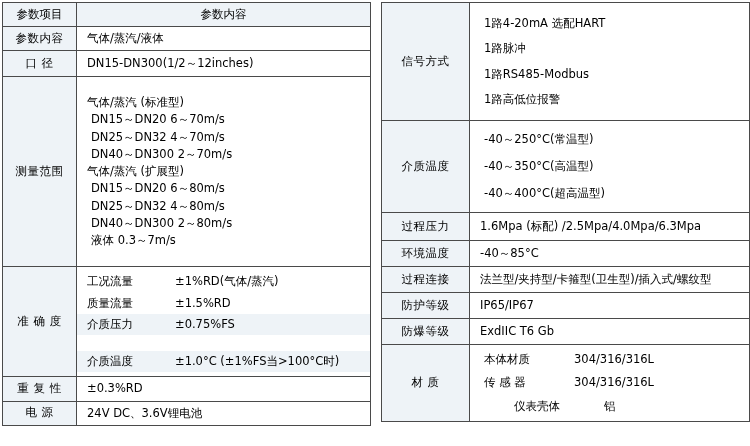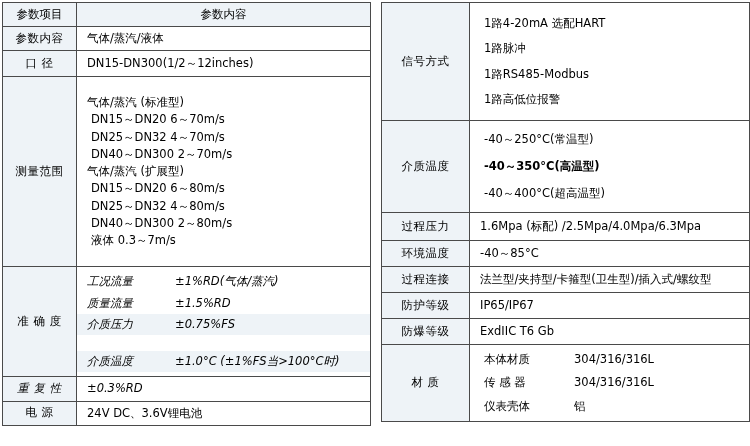--- a/index.html
+++ b/index.html
@@ -118,38 +118,38 @@
           <span class="item nowrap">DN15～DN20    6～80m/s</span>
           <span class="item nowrap">DN25～DN32    4～80m/s</span>
           <span class="item nowrap">DN40～DN300   2～80m/s</span>
           <span class="item nowrap">液体        0.3～7m/s</span>
         </td>
       </tr>
 
       <tr style="height:92px;">
         <td class="lbl">准 确 度</td>
         <td class="val" style="padding:0;">
-          <div style="padding:4px 6px 4px 10px;font-style:italic;">
+          <div style="padding:4px 6px 4px 10px;">
             <span class="two-col" style="padding:2px 0;">
               <span class="k">工况流量</span><span class="gap-s"></span><span>±1%RD(气体/蒸汽)</span>
             </span>
             <span class="two-col" style="padding:2px 0;">
               <span class="k">质量流量</span><span class="gap-s"></span><span>±1.5%RD</span>
             </span>
             <span class="two-col" style="padding:2px 0; background:#eef3f7; display:block; margin:0 -6px 16px -10px; padding-left:10px;">
               <span class="k">介质压力</span><span class="gap-s"></span><span>±0.75%FS</span>
             </span>
             <span class="two-col" style="padding:2px 0; background:#eef3f7; display:block; margin:0 -6px 0 -10px; padding-left:10px;">
               <span class="k">介质温度</span><span class="gap-s"></span><span>±1.0°C (±1%FS当&gt;100°C时)</span>
             </span>
           </div>
         </td>
       </tr>
 
-      <tr style="height:24px;font-style:italic;">
+      <tr style="height:24px;">
         <td class="lbl">重 复 性</td>
         <td class="val">±0.3%RD</td>
       </tr>
 
       <tr style="height:24px;">
         <td class="lbl">电  源</td>
         <td class="val">24V DC、3.6V锂电池</td>
       </tr>
     </tbody>
   </table>
@@ -167,21 +167,21 @@
           <span class="item" style="padding:4px 0 4px 4px;">1路脉冲</span>
           <span class="item" style="padding:4px 0 4px 4px;">1路RS485-Modbus</span>
           <span class="item" style="padding:4px 0 4px 4px;">1路高低位报警</span>
         </td>
       </tr>
 
       <tr style="height:92px;">
         <td class="lbl">介质温度</td>
         <td class="val">
           <span class="item" style="padding:5px 0 5px 4px;">-40～250°C(常温型)</span>
-          <span class="item" style="padding:5px 0 5px 4px;font-weight:bold;">-40～350°C(高温型)</span>
+          <span class="item" style="padding:5px 0 5px 4px;">-40～350°C(高温型)</span>
           <span class="item" style="padding:5px 0 5px 4px;">-40～400°C(超高温型)</span>
         </td>
       </tr>
 
       <tr style="height:28px;">
         <td class="lbl">过程压力</td>
         <td class="val">1.6Mpa (标配) /2.5Mpa/4.0Mpa/6.3Mpa</td>
       </tr>
 
       <tr style="height:26px;">
@@ -207,21 +207,21 @@
 
       <tr style="height:74px;">
         <td class="lbl">材  质</td>
         <td class="val mat">
           <span class="two-col" style="padding:3px 0 3px 4px;">
             <span class="k">本体材质</span><span class="gap-m"></span><span>304/316/316L</span>
           </span>
           <span class="two-col" style="padding:3px 0 3px 4px;">
             <span class="k">传 感 器</span><span class="gap-m"></span><span>304/316/316L</span>
           </span>
-          <span class="two-col" style="padding:3px 0 3px 4px;">
+          <span class="two-col" style="padding:3px 0 3px 4px;margin-left:30px;">
             <span class="k">仪表壳体</span><span class="gap-m"></span><span>铝</span>
           </span>
         </td>
       </tr>
     </tbody>
   </table>
 
 </div>
 
 </body></html>

